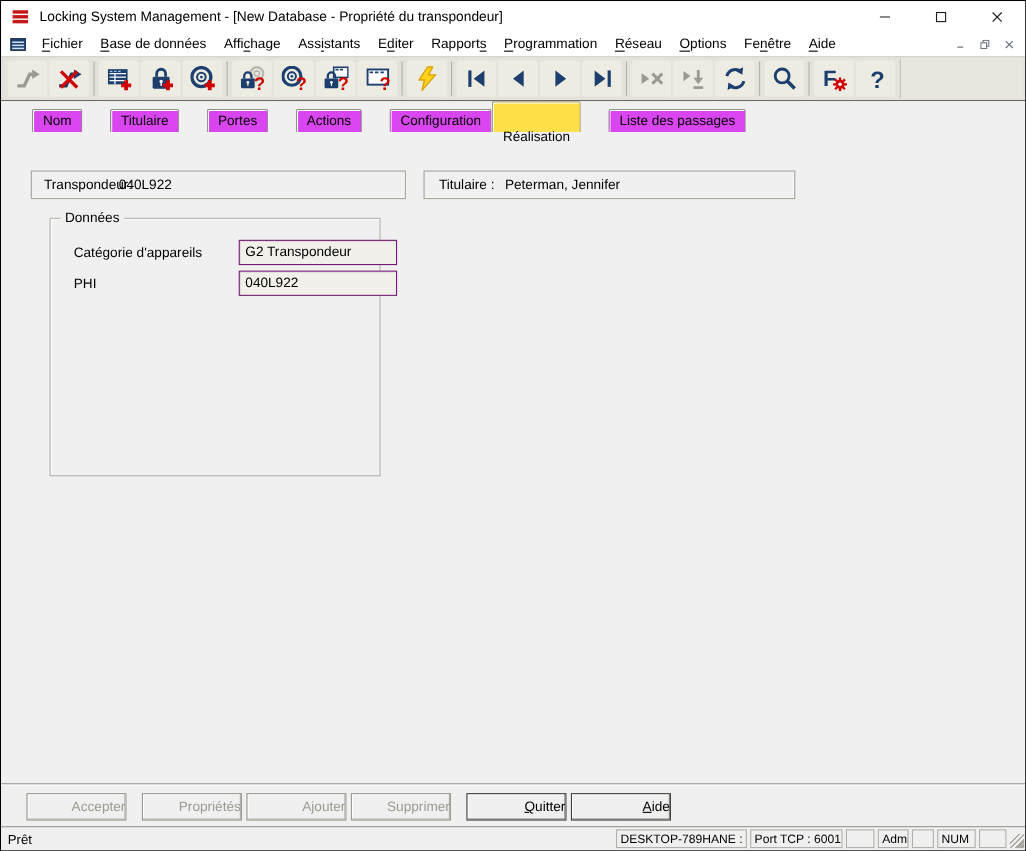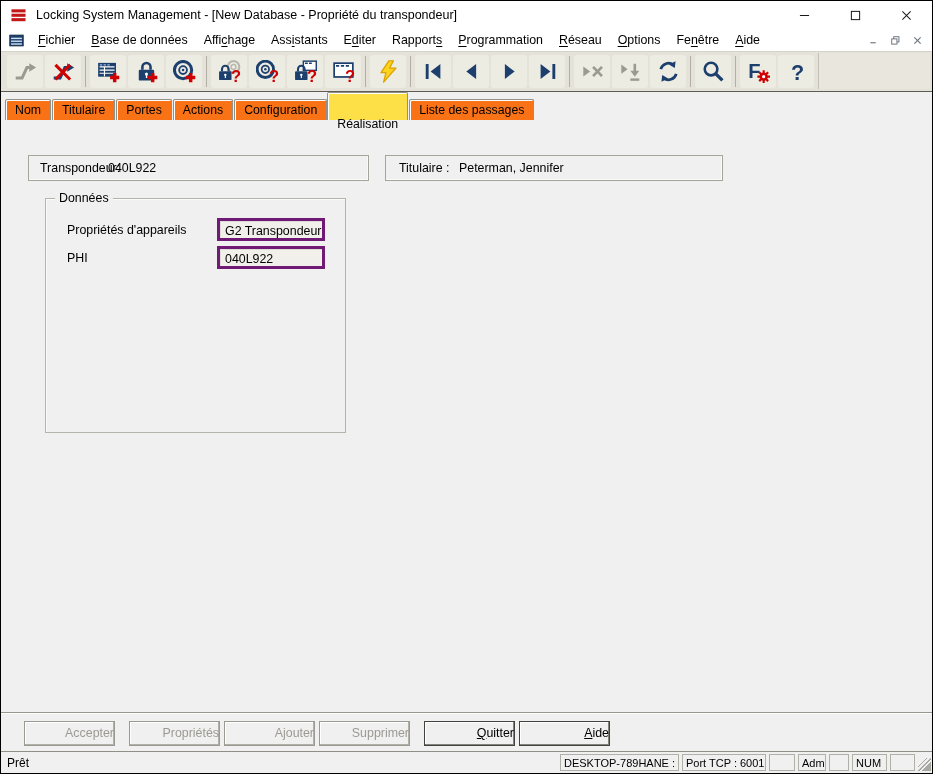--- a/index.html
+++ b/index.html
@@ -32,41 +32,41 @@
   
   .toolbar{flex:0 0 41px;background:#e5e3d9;border-top:1px solid #d4d2c9;border-bottom:1px solid #5d5c57;
            display:flex;align-items:center;padding-left:5px;}
   .tbtn{width:36px;height:33px;border-radius:3px;background:#edece3;display:flex;align-items:center;justify-content:center;margin:0 1px;flex:none;}
   .tbtn svg{width:23px;height:23px;}
   .tbsep{width:1px;height:31px;background:#b2b0a6;margin:0 3px;flex:none;}
   .tbfill{flex:1;align-self:stretch;margin:1px 2px 2px 3px;background:#e9e7dd;border-left:1px solid #c3c1b7;}
 
   
   .tabstrip{flex:0 0 26px;background:#f0f0f0;display:flex;align-items:flex-end;padding-left:4px;}
-  .tab{font-size:12.3px;padding:3px 9px;background:#f97316;border:1px solid #919189;border-bottom:none;
+  .tab{font-size:12.3px;padding:3px 9px;background:#d946ef;border:1px solid #919189;border-bottom:none;
        border-radius:2px 2px 0 0;margin-right:1px;height:21px;line-height:14px;
-       box-shadow:inset 1px 1px 0 #fcfcfc;white-space:nowrap;cursor:default;}
+       box-shadow:inset 1px 1px 0 #fcfcfc;white-space:nowrap;cursor:default;margin-left:24px;}
   .tab.active{height:25px;padding-top:24px;background:#fde047;position:relative;z-index:2;margin-left:-1px;box-shadow:inset 1px 1px 0 #fff;}
 
   
   .content{flex:1;position:relative;background:#f0f0f0;}
   .infobox{position:absolute;top:35px;height:26px;border:1px solid #a5a49d;background:#f0f0f0;
            box-shadow:inset -1px -1px 0 #fafaf8;}
   .tbox{left:27px;width:341px;}
   .hbox{left:384px;width:338px;}
   .ilabel,.ivalue{position:absolute;top:50%;transform:translateY(-50%);font-size:12.4px;white-space:nowrap;}
   .tbox .ilabel{left:11px;} .tbox .ivalue{left:79px;}
   .hbox .ilabel{left:13px;} .hbox .ivalue{left:73px;}
 
   .groupbox{position:absolute;left:44px;top:78px;width:301px;height:235px;border:1px solid #b4b3ac;
             box-shadow:inset 1px 1px 0 #fbfbf9;}
   .gtitle{position:absolute;top:-8px;left:9px;background:#f0f0f0;padding:0 4px;font-size:12.4px;line-height:15px;}
   .flabel{position:absolute;left:21px;font-size:12.4px;white-space:nowrap;}
   .flabel.r1{top:24px;} .flabel.r2{top:52px;}
-  .field{position:absolute;left:171px;width:108px;height:23px;background:#f1f0ea;border:3px solid #701a75;
+  .field{position:absolute;left:171px;width:144px;height:23px;background:#f1f0ea;border:1px solid #701a75;
          box-shadow:inset 1px 1px 0 #dddcd6;font-size:12.4px;line-height:21px;padding-left:5px;
          white-space:nowrap;overflow:hidden;}
   .field.r1{top:19px;} .field.r2{top:47px;}
 
   
   .footer{flex:0 0 39px;position:relative;background:#f0f0f0;border-top:1px solid #98978f;box-shadow:inset 0 1px 0 #fdfdfd;}
   .fbtn{position:absolute;top:8px;width:91px;height:25px;font-size:12.4px;text-align:right;line-height:23px;
         background:#f0f0f0;white-space:nowrap;cursor:default;}
   .fbtn.on{border:1px solid #42423e;box-shadow:inset -1px -1px 0 #83827c,inset 1px 1px 0 #fff;color:#000;}
   .fbtn.off{border:1px solid #9b9a92;box-shadow:inset -1px -1px 0 #b2b1a9,inset 1px 1px 0 #fff;color:#9b9a92;}
@@ -384,21 +384,21 @@
     <div class="infobox tbox">
       <span class="ilabel">Transpondeur:</span>
       <span class="ivalue">040L922</span>
     </div>
     <div class="infobox hbox">
       <span class="ilabel">Titulaire :</span>
       <span class="ivalue">Peterman, Jennifer</span>
     </div>
     <div class="groupbox">
       <span class="gtitle">Données</span>
-      <span class="flabel r1">Propriétés d'appareils</span>
+      <span class="flabel r1">Catégorie d'appareils</span>
       <div class="field r1">G2 Transpondeur</div>
       <span class="flabel r2">PHI</span>
       <div class="field r2">040L922</div>
     </div>
   </div>
 
   <div class="footer" id="footer">
       <div class="fbtn off" style="left: 23px;">Accepter</div>
       <div class="fbtn off" style="left: 128px;">Propriétés</div>
       <div class="fbtn off" style="left: 223px;">Ajouter</div>

